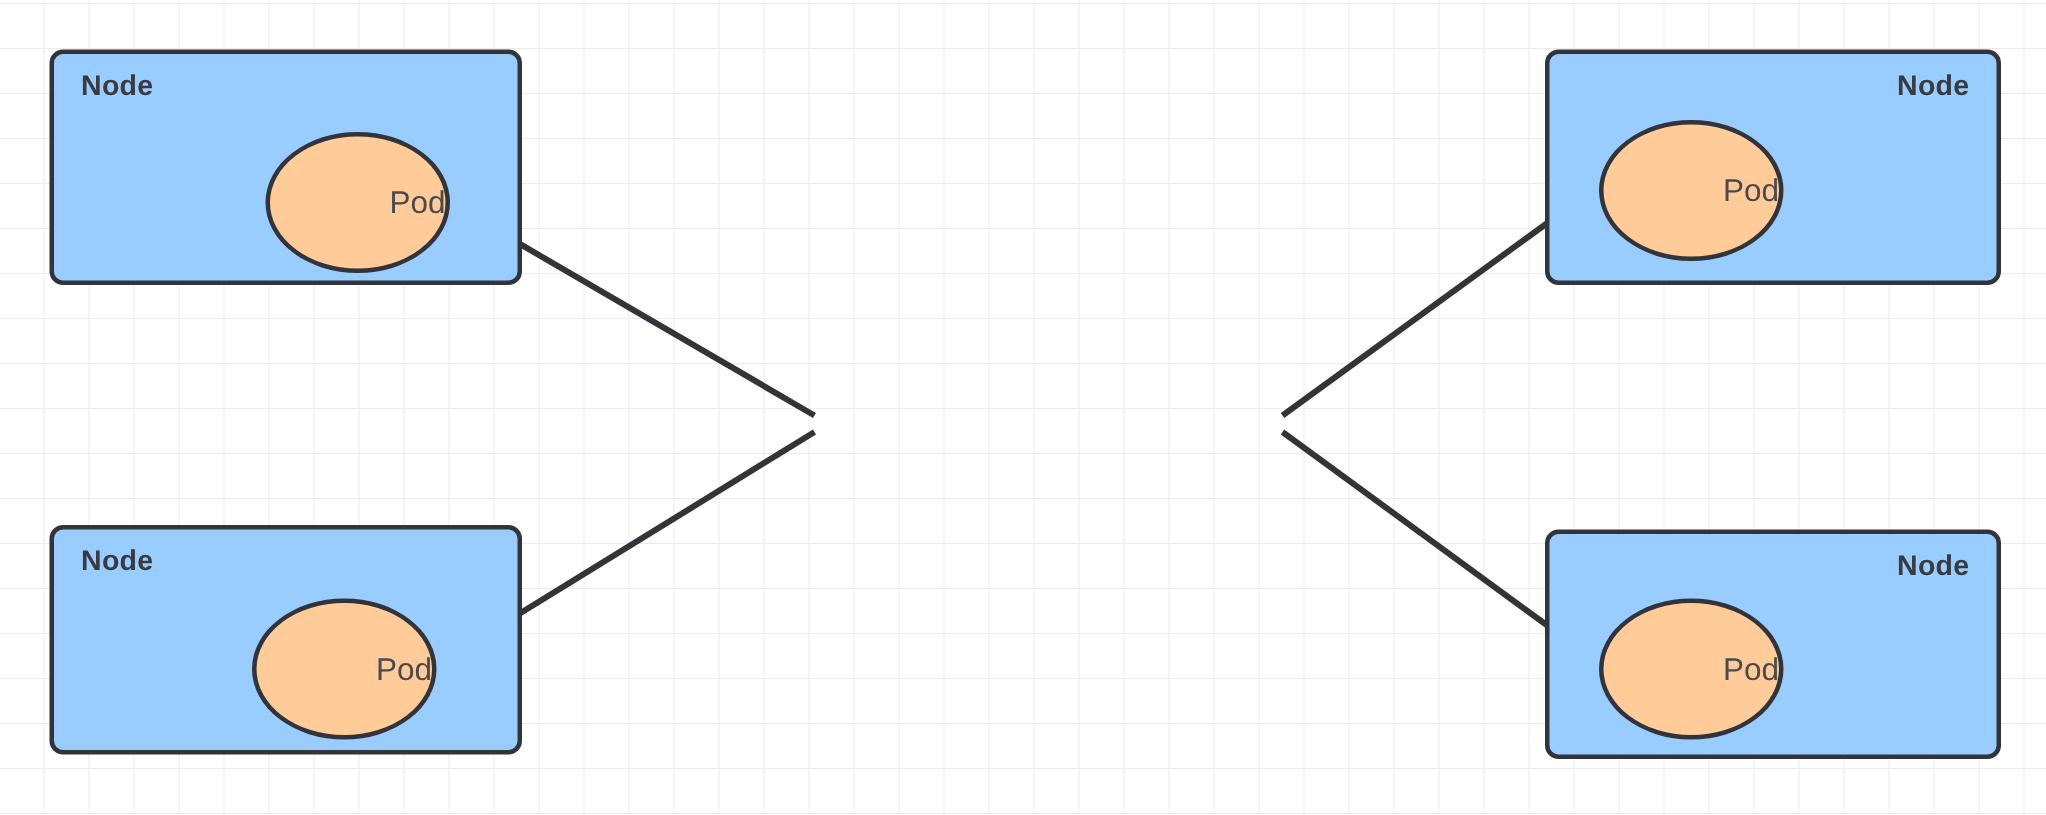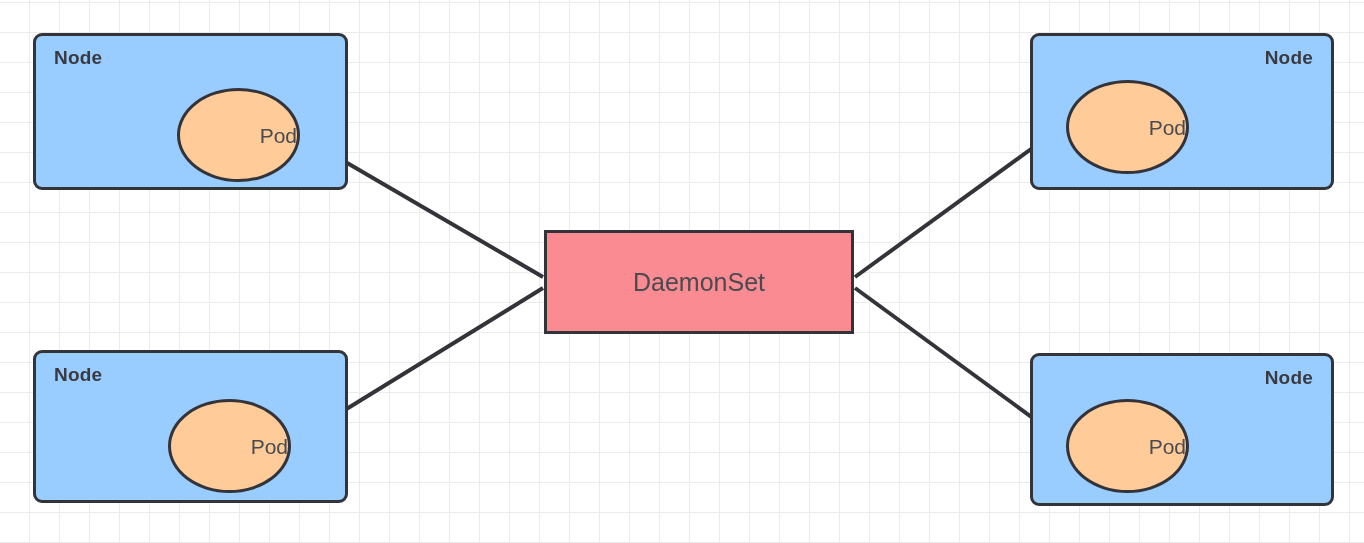--- a/index.html
+++ b/index.html
@@ -121,17 +121,14 @@
     <span class="pod-label">Pod</span>
   </div>
 
   <div class="node-box" style="left: 1030px; top: 353px; width: 304px; height: 153px;">
     <span class="node-label right">Node</span>
   </div>
   <div class="pod" style="left: 1066px; top: 399px; width: 123px; height: 94px;">
     <span class="pod-label">Pod</span>
   </div>
 
-  <div class="center-box" style="left: 544px; top: 230px; width: 310px; height: 104px;">
-    <span class="center-label">DaemonSet</span>
-  </div>
 
 </div>
 
 </body></html>

